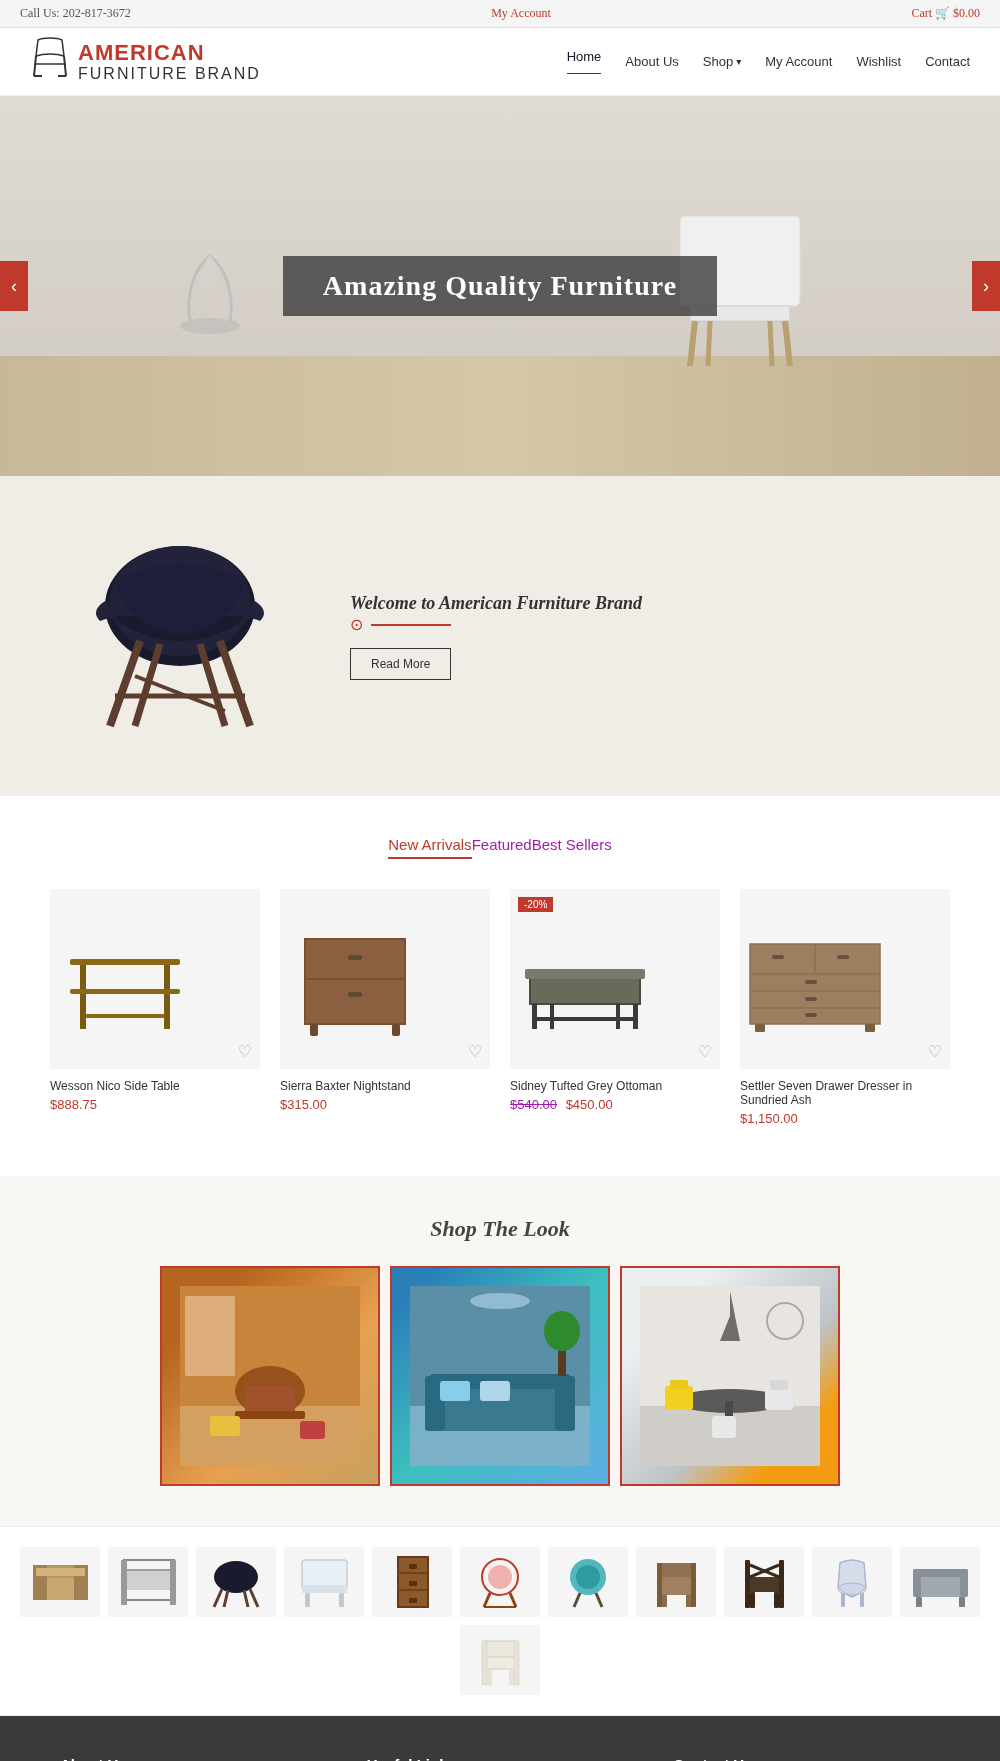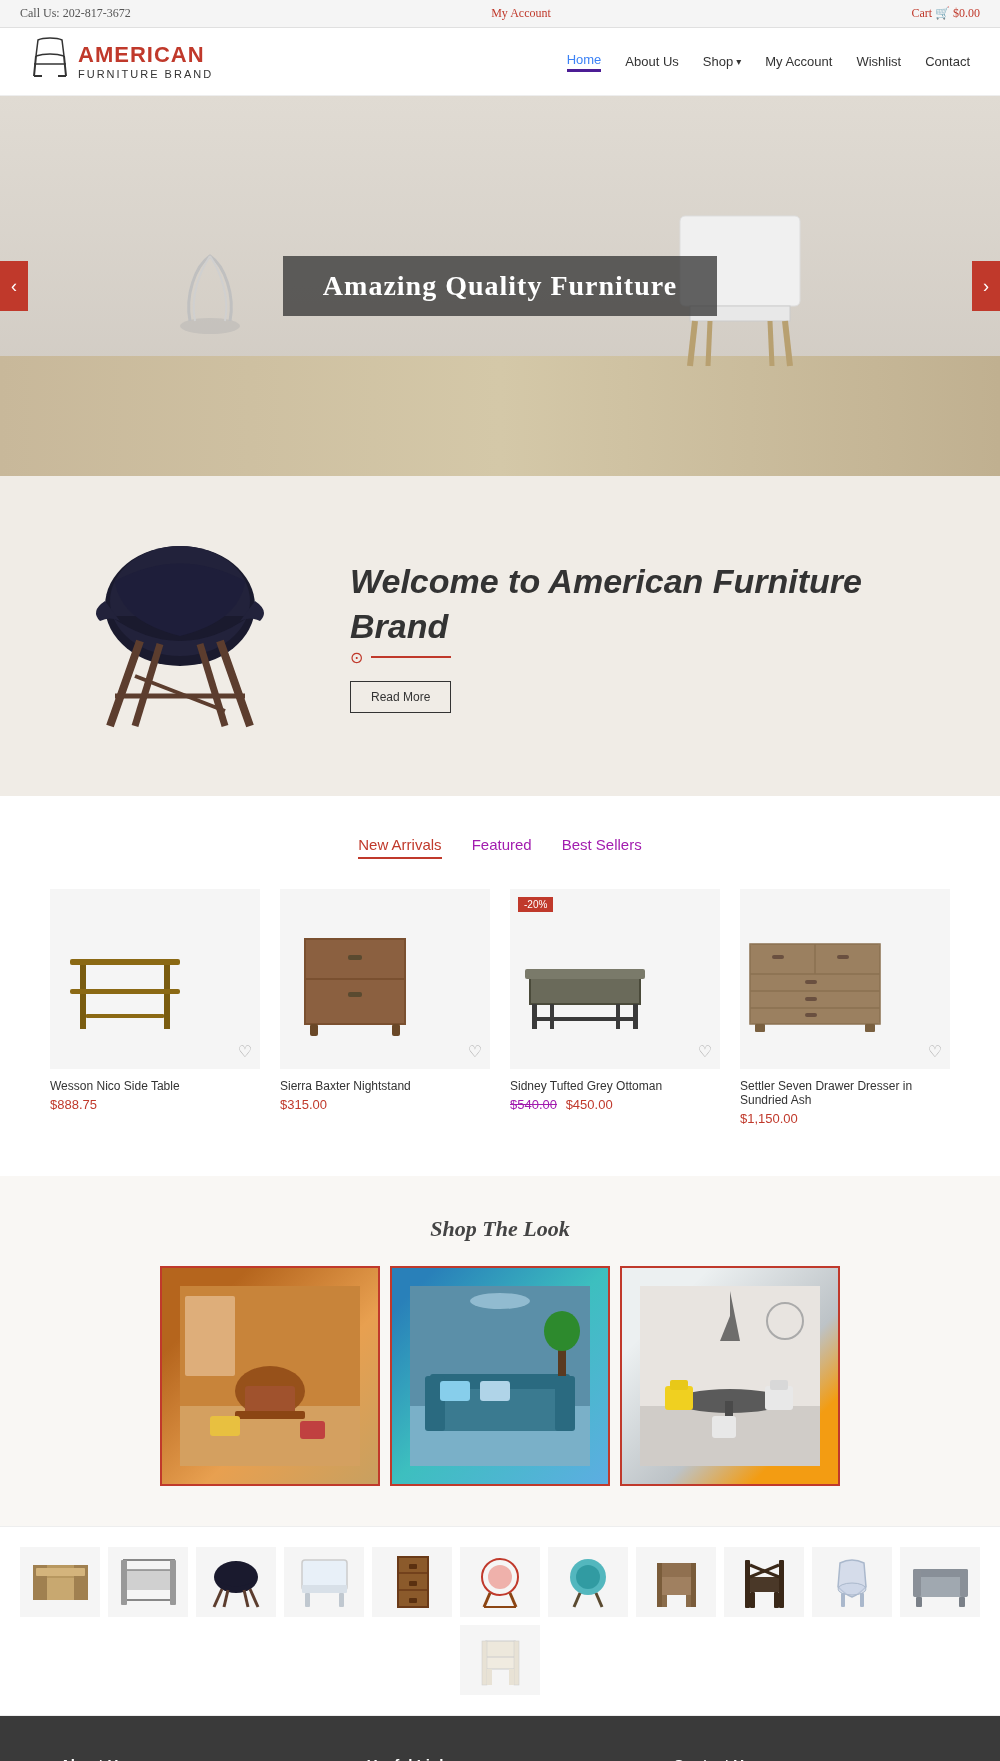--- a/index.html
+++ b/index.html
@@ -28,24 +28,24 @@
       border-bottom: 1px solid #eee;
     }
     .logo {
       display: flex;
       align-items: center;
       gap: 8px;
     }
     .logo-icon { color: #333; font-size: 28px; }
     .logo-text { line-height: 1.1; }
     .logo-text .brand-american { color: #c0392b; font-size: 22px; font-weight: bold; letter-spacing: 1px; font-family: Arial, sans-serif; }
-    .logo-text .brand-sub { font-size: 11px; letter-spacing: 2px; color: #333; font-family: Arial, sans-serif; text-transform: uppercase; }
+    .logo-text .brand-sub { font-size: 16px; letter-spacing: 2px; color: #333; font-family: Arial, sans-serif; text-transform: uppercase; }
     nav { display: flex; gap: 24px; align-items: center; font-size: 13px; }
     nav a { text-decoration: none; color: #333; font-family: Arial, sans-serif; }
-    nav a.active { color: #3b82f6; border-bottom: 3px solid #4c1d95; padding-bottom: 2px; }
+    nav a.active { color: #0f172a; border-bottom: 1px solid #4c1d95; padding-bottom: 9px; }
     nav .shop-link { display: flex; align-items: center; gap: 3px; }
     nav .shop-link::after { content: '▾'; font-size: 10px; }
 
     
     .hero {
       position: relative;
       width: 100%;
       height: 380px;
       background: linear-gradient(135deg, #e8e4de 0%, #d4cec6 40%, #c8c2ba 100%);
       overflow: hidden;
@@ -125,24 +125,24 @@
     .welcome-chair {
       width: 240px;
       flex-shrink: 0;
       display: flex;
       align-items: center;
       justify-content: center;
     }
     .chair-svg { width: 200px; height: 220px; }
     .welcome-text { flex: 1; }
     .welcome-text h2 {
-      font-size: 34px;
+      font-size: 18px;
       font-style: italic;
       color: #333;
-      font-family: Liberation Sans, sans-serif;
+      font-family: Liberation Serif, serif;
       line-height: 1.3;
     }
     .welcome-divider {
       display: flex;
       align-items: center;
       gap: 8px;
       margin-bottom: 14px;
     }
     .welcome-divider .dot { color: #c0392b; font-size: 16px; }
     .welcome-divider .line {
@@ -168,21 +168,20 @@
     }
 
     
     .products-section {
       padding: 40px 40px 50px;
       background: #fff;
     }
     .tabs {
       display: flex;
       justify-content: center;
-      gap: 30px;
       margin-bottom: 30px;
     }
     .tab {
       font-size: 15px;
       cursor: pointer;
       padding-bottom: 4px;
       font-family: Arial, sans-serif;
       color: #a21caf;
     }
     .tab.active { color: #c0392b; border-bottom: 2px solid #c0392b; }

